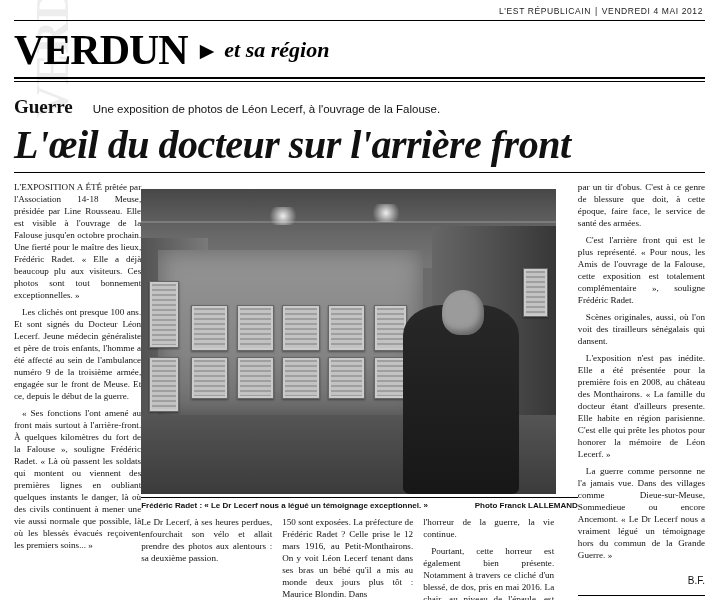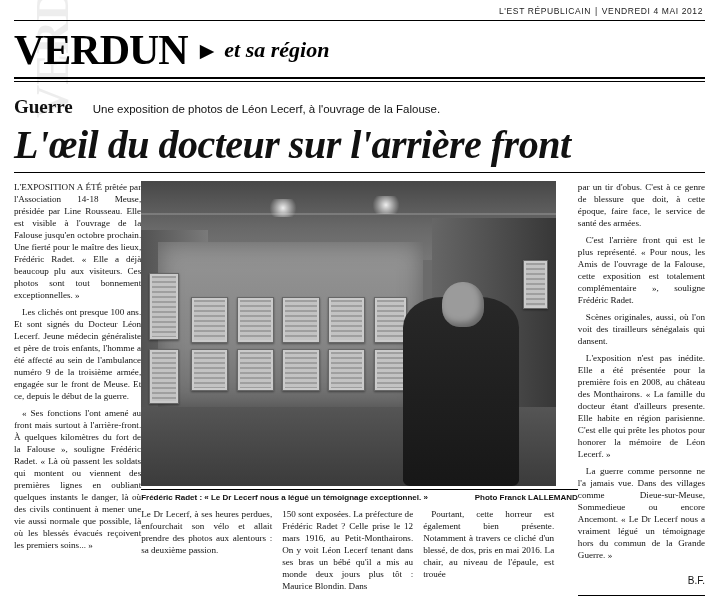--- a/index.html
+++ b/index.html
@@ -151,20 +151,21 @@
     text-align: justify;
     hyphens: auto;
     -webkit-hyphens: auto;
   }
   .col p { margin: 0 0 5px 0; text-indent: 8px; }
   .col p.first { text-indent: 0; }
 
   .photo-block {
     width: 467px;
     position: relative;
+    margin-top: 8px;
   }
   .photo {
     width: 415px;
     height: 305px;
     position: relative;
     overflow: hidden;
     background: #6e6a66;
     filter: grayscale(100%);
   }
   
@@ -357,20 +358,21 @@
       </div>
 
       <div class="under-photo">
         <div class="col">
           <p class="first">Le Dr Lecerf, à ses heures perdues, enfourchait son vélo et allait prendre des photos aux alentours : sa deuxième passion.</p>
         </div>
         <div class="col">
           <p class="first">150 sont exposées. La préfecture de Frédéric Radet ? Celle prise le 12 mars 1916, au Petit-Monthairons. On y voit Léon Lecerf tenant dans ses bras un bébé qu'il a mis au monde deux jours plus tôt : Maurice Blondin. Dans</p>
         </div>
         <div class="col">
+          <p class="first">l'horreur de la guerre, la vie continue.</p>
           <p>Pourtant, cette horreur est également bien présente. Notamment à travers ce cliché d'un blessé, de dos, pris en mai 2016. La chair, au niveau de l'épaule, est trouée</p>
         </div>
       </div>
     </div>
 
     <div class="col">
       <p class="first">par un tir d'obus. C'est à ce genre de blessure que doit, à cette époque, faire face, le service de santé des armées.</p>
       <p>C'est l'arrière front qui est le plus représenté. « Pour nous, les Amis de l'ouvrage de la Falouse, cette exposition est totalement complémentaire », souligne Frédéric Radet.</p>
       <p>Scènes originales, aussi, où l'on voit des tirailleurs sénégalais qui dansent.</p>
       <p>L'exposition n'est pas inédite. Elle a été présentée pour la première fois en 2008, au château des Monthairons. « La famille du docteur étant d'ailleurs presente. Elle habite en région parisienne. C'est elle qui prête les photos pour honorer la mémoire de Léon Lecerf. »</p>

